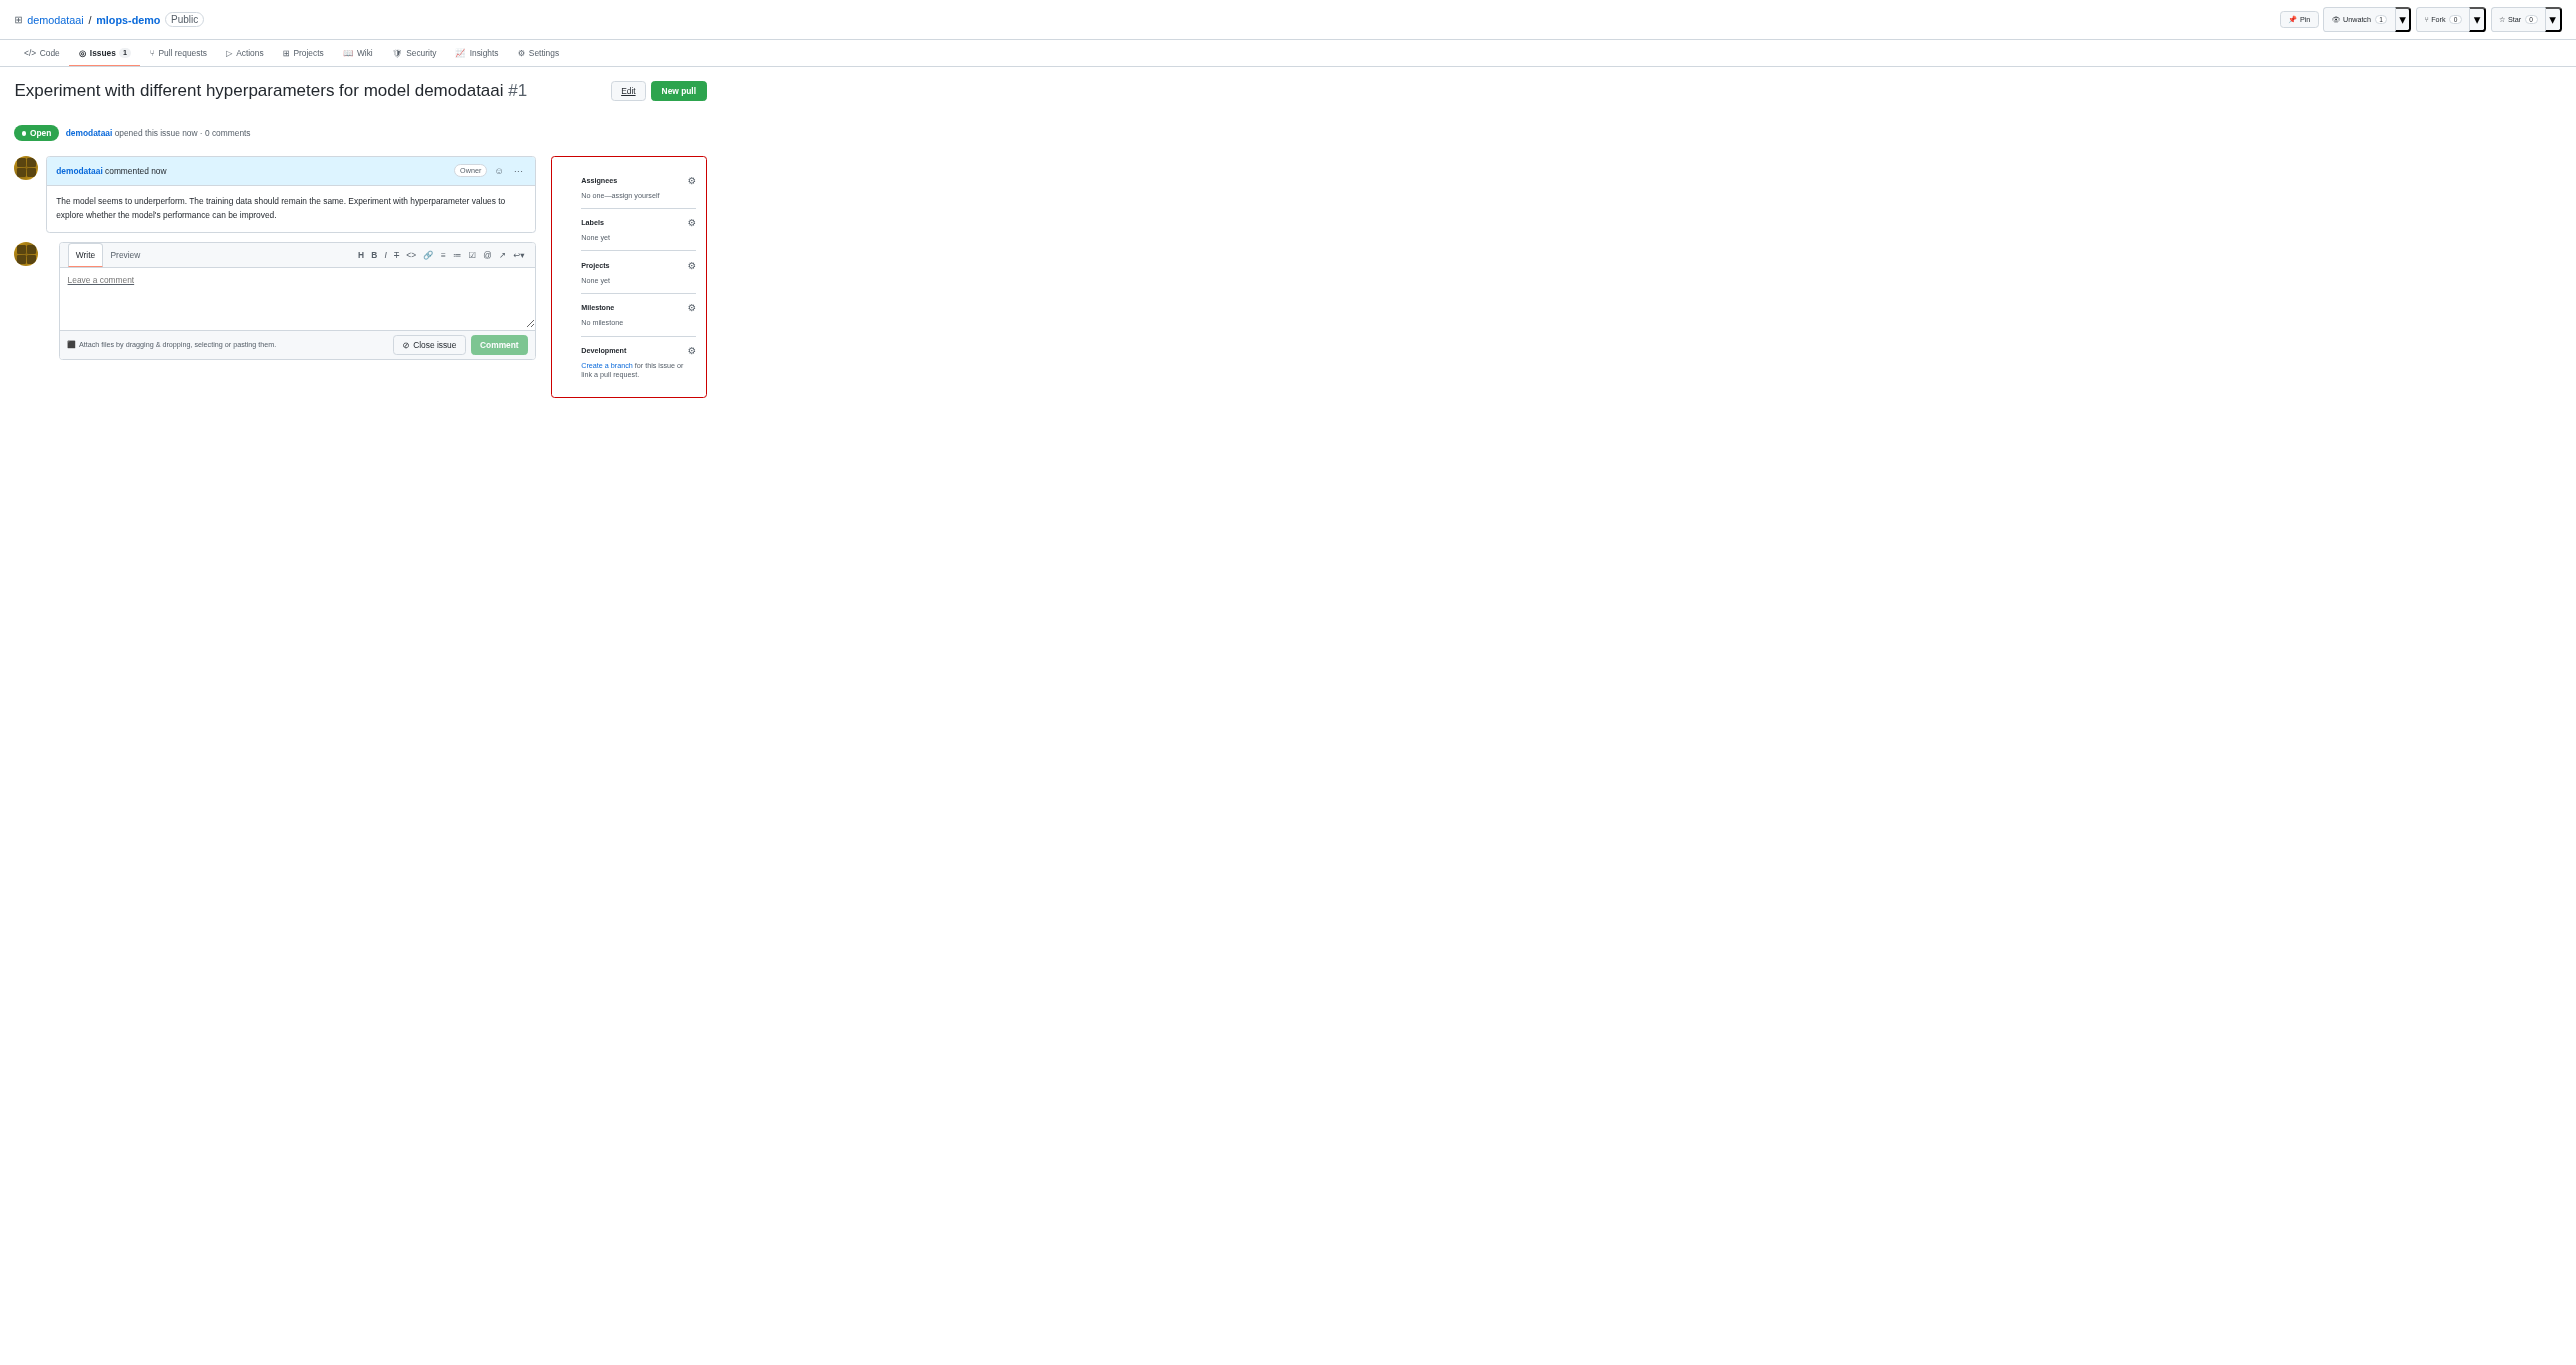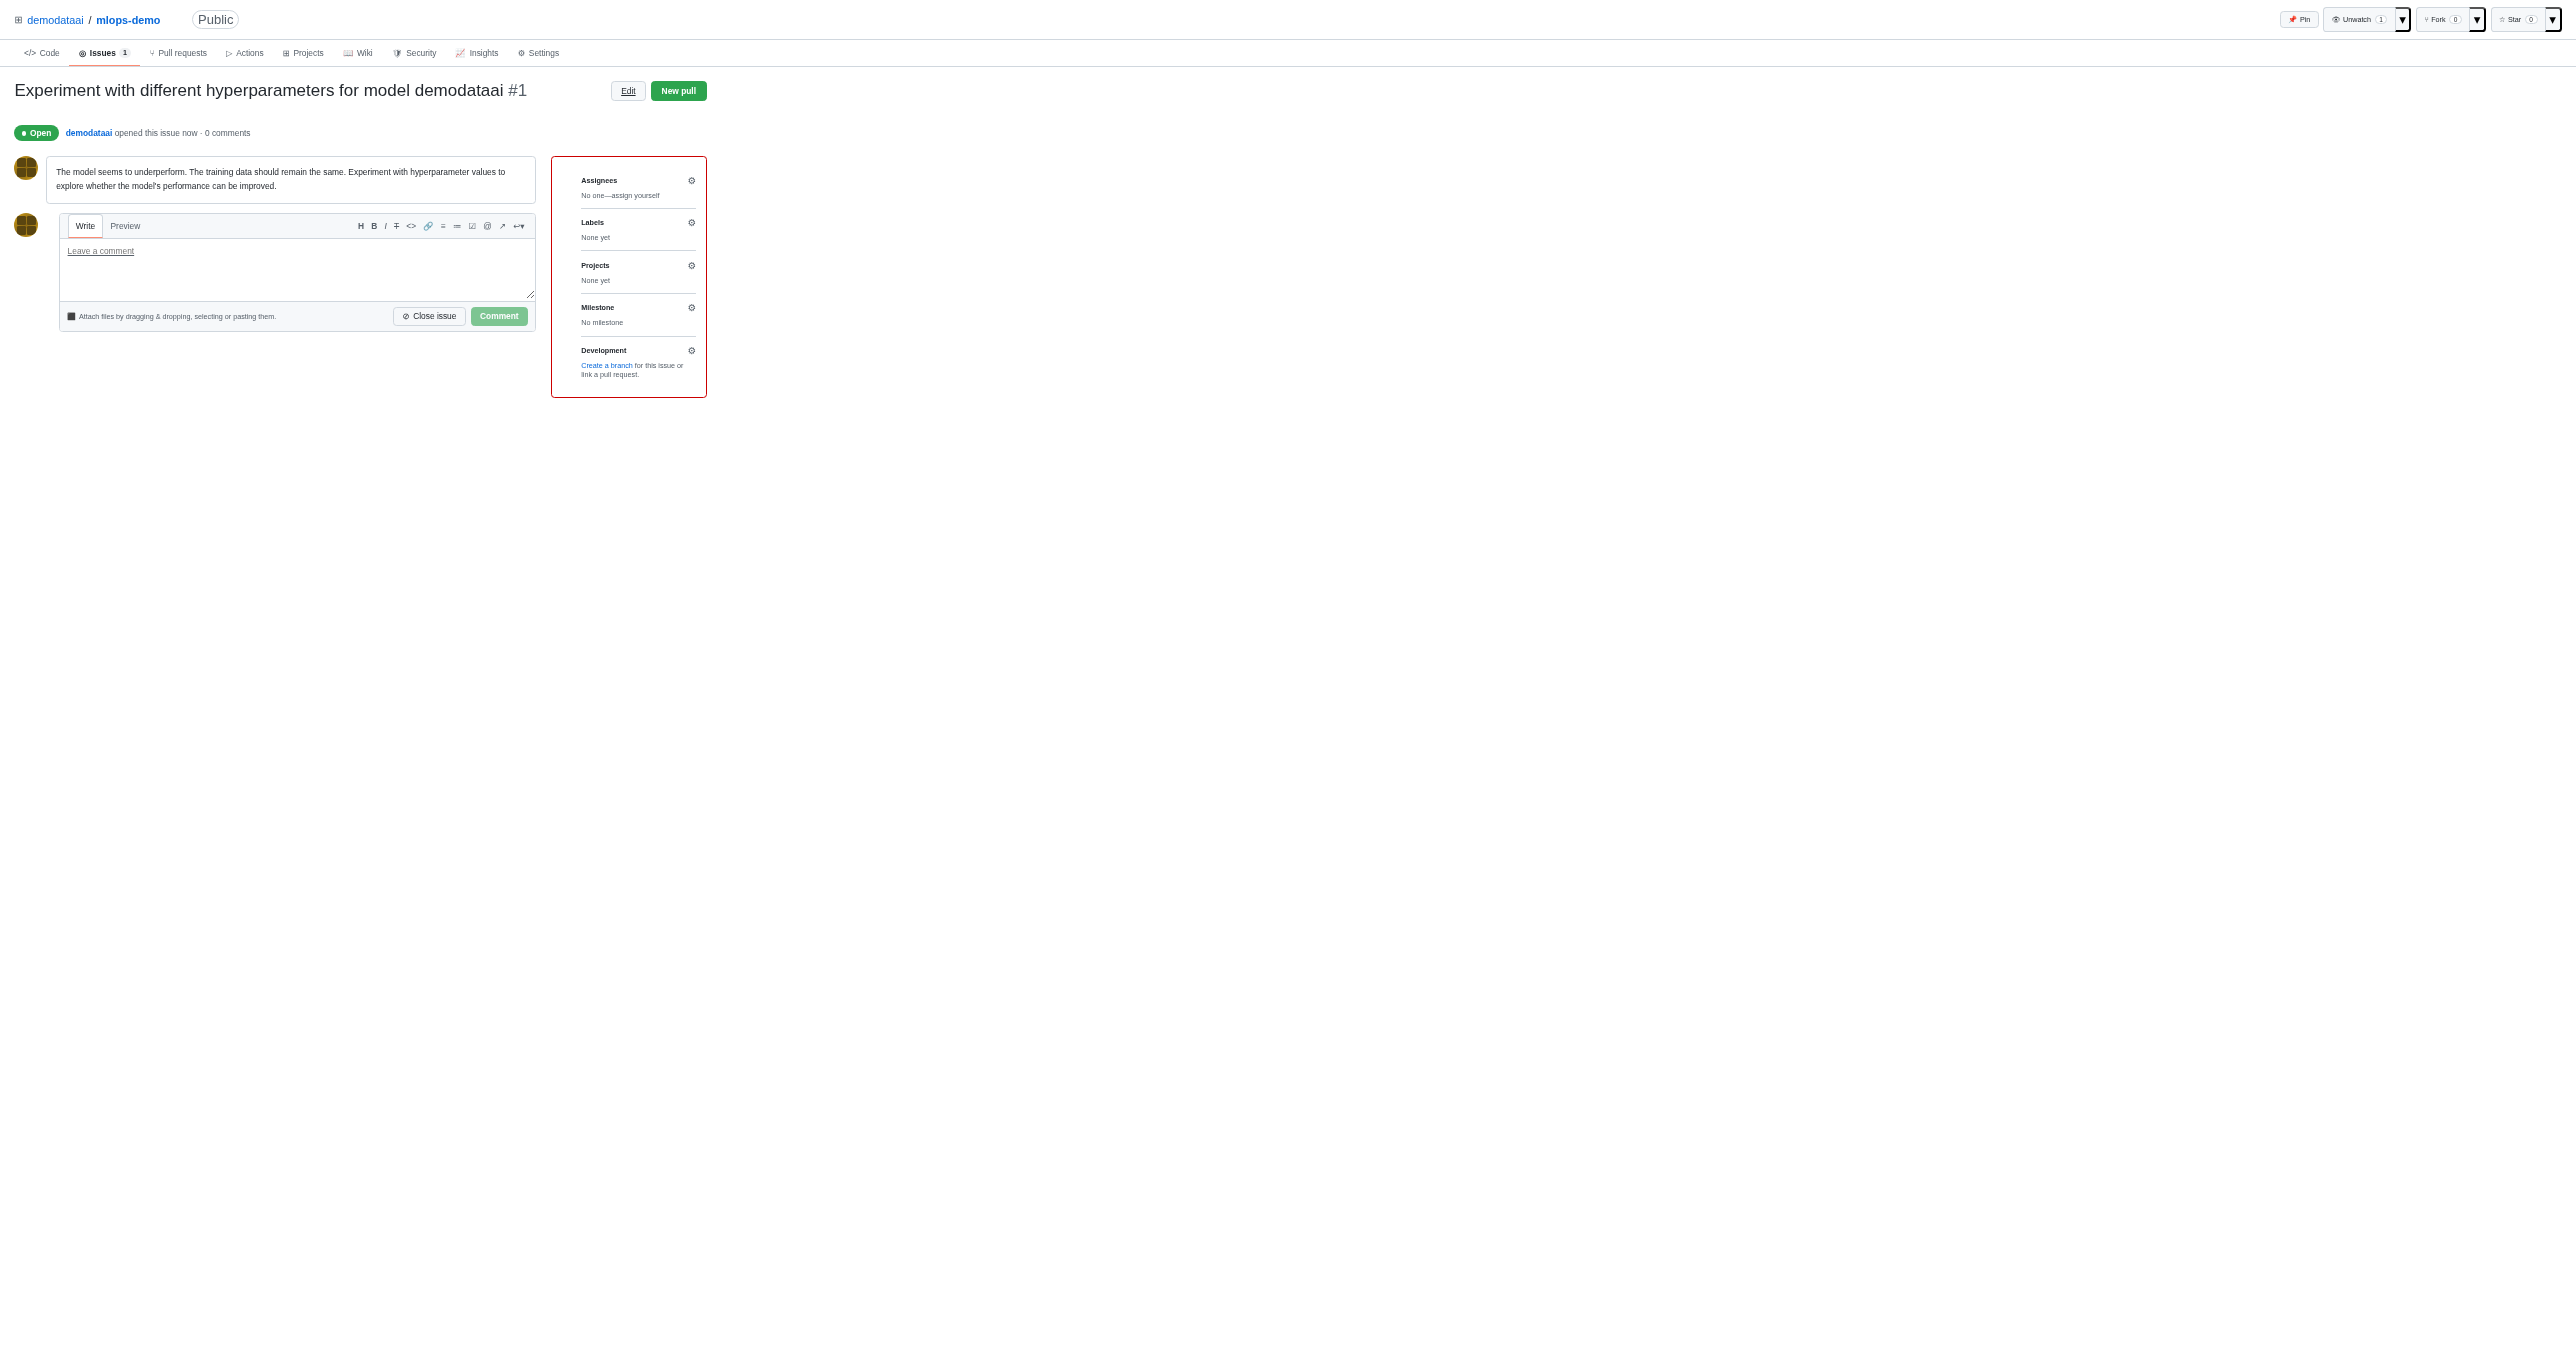--- a/index.html
+++ b/index.html
@@ -3,21 +3,21 @@
   <meta charset="utf-8">
   <style>
     * { box-sizing: border-box; margin: 0; padding: 0; }
     body { font-family: -apple-system, BlinkMacSystemFont, "Segoe UI", Helvetica, Arial, sans-serif; font-size: 8.4px; color: #24292f; background: #fff; }
     
     .top-bar { padding: 7.2px 14.4px; border-bottom: 0.6px solid #d0d7de; display: flex; align-items: center; justify-content: space-between; }
     .repo-title { display: flex; align-items: center; gap: 4.8px; font-size: 10.8px; }
     .repo-title .icon { color: #57606a; font-size: 9.6px; }
     .repo-title a { color: #0969da; text-decoration: none; font-weight: 400; }
     .repo-title a.repo-name { font-weight: 600; }
-    .public-badge { border: 0.6px solid #d0d7de; border-radius: 12px; padding: 1.2px 4.8px; font-size: 13px; color: #57606a; margin-left: 27px; }
+    .public-badge { border: 0.6px solid #d0d7de; border-radius: 12px; padding: 1.2px 4.8px; font-size: 10px; color: #57606a; }
     .top-actions { display: flex; align-items: center; gap: 4.8px; }
     .btn-sm { border: 0.6px solid #d0d7de; border-radius: 3.6px; padding: 3px 7.2px; font-size: 7.2px; cursor: pointer; background: #f6f8fa; color: #24292f; display: flex; align-items: center; gap: 2.4px; }
     .btn-count { background: #fff; border: 0.6px solid #d0d7de; border-radius: 12px; padding: 0 3.6px; font-size: 6.6px; margin-left: 1.2px; }
     .btn-dropdown { border-left: 0.6px solid #d0d7de; padding: 3px 3.6px; cursor: pointer; background: #f6f8fa; border-radius: 0 3.6px 3.6px 0; }
     .btn-group { display: flex; }
     .btn-group .btn-sm { border-radius: 3.6px 0 0 3.6px; border-right: none; }
 
     .nav-tabs { padding: 0 14.4px; border-bottom: 0.6px solid #d0d7de; display: flex; gap: 0; }
     .nav-tab { padding: 7.2px 9.6px; font-size: 8.4px; color: #57606a; cursor: pointer; border-bottom: 1.2px solid transparent; display: flex; align-items: center; gap: 3.6px; text-decoration: none; }
     .nav-tab.active { color: #24292f; border-bottom: 1.2px solid #fd8c73; font-weight: 600; }
@@ -190,20 +190,32 @@
       <div class="comment-box">
         <div class="avatar">
           <div class="avatar-img">
             <div class="avatar-block"></div>
             <div class="avatar-block"></div>
             <div class="avatar-block"></div>
             <div class="avatar-block"></div>
           </div>
         </div>
         <div class="comment-content">
+          <div class="comment-header">
+            <span class="comment-author">
+              <strong>demodataai</strong>
+              <span> commented </span>
+              <span>now</span>
+            </span>
+            <div class="comment-header-right">
+              <span class="owner-badge">Owner</span>
+              <button class="icon-btn">☺</button>
+              <button class="icon-btn">···</button>
+            </div>
+          </div>
           <div class="comment-body">The model seems to underperform. The training data should remain the same. Experiment with hyperparameter values to explore whether the model's performance can be improved.</div>
         </div>
       </div>
 
       <div class="reply-box">
         <div class="avatar">
           <div class="avatar-img">
             <div class="avatar-block"></div>
             <div class="avatar-block"></div>
             <div class="avatar-block"></div>

